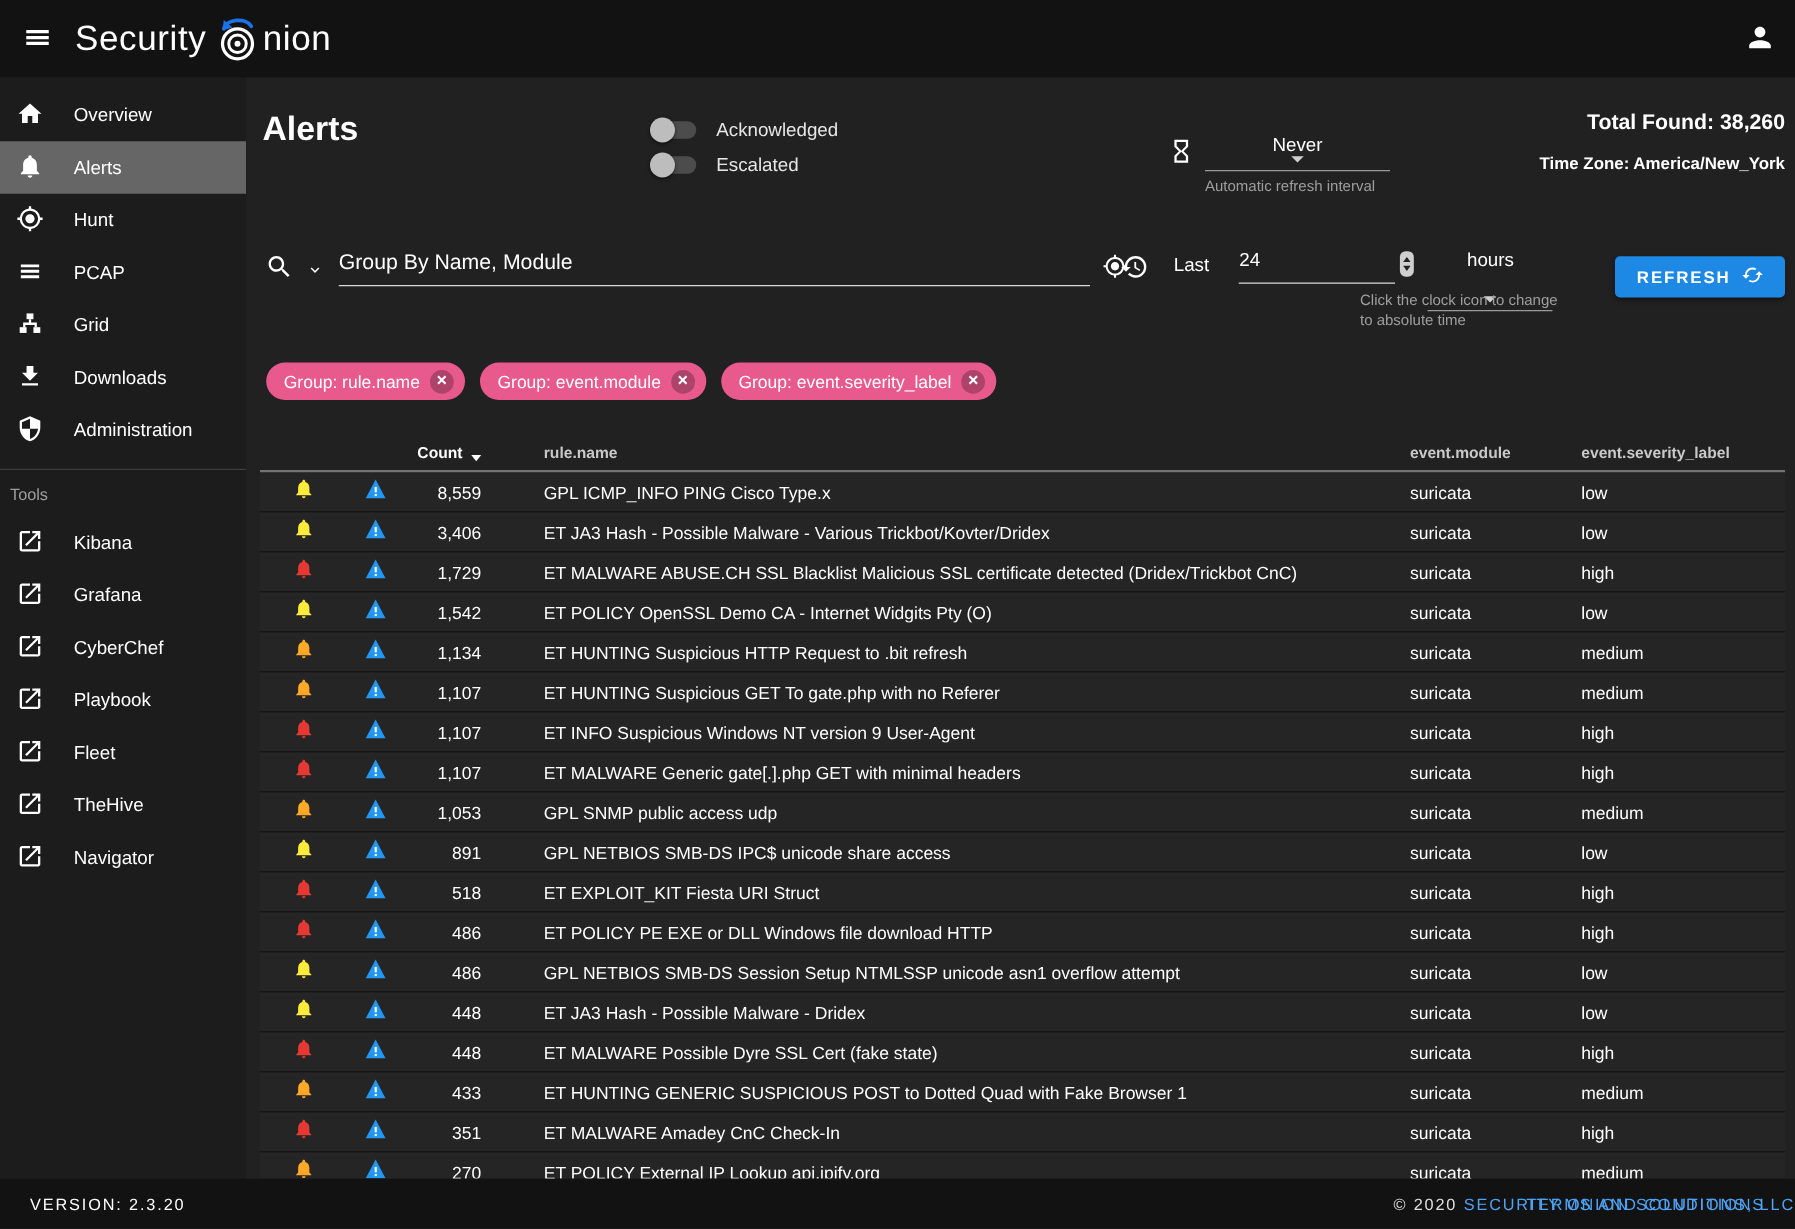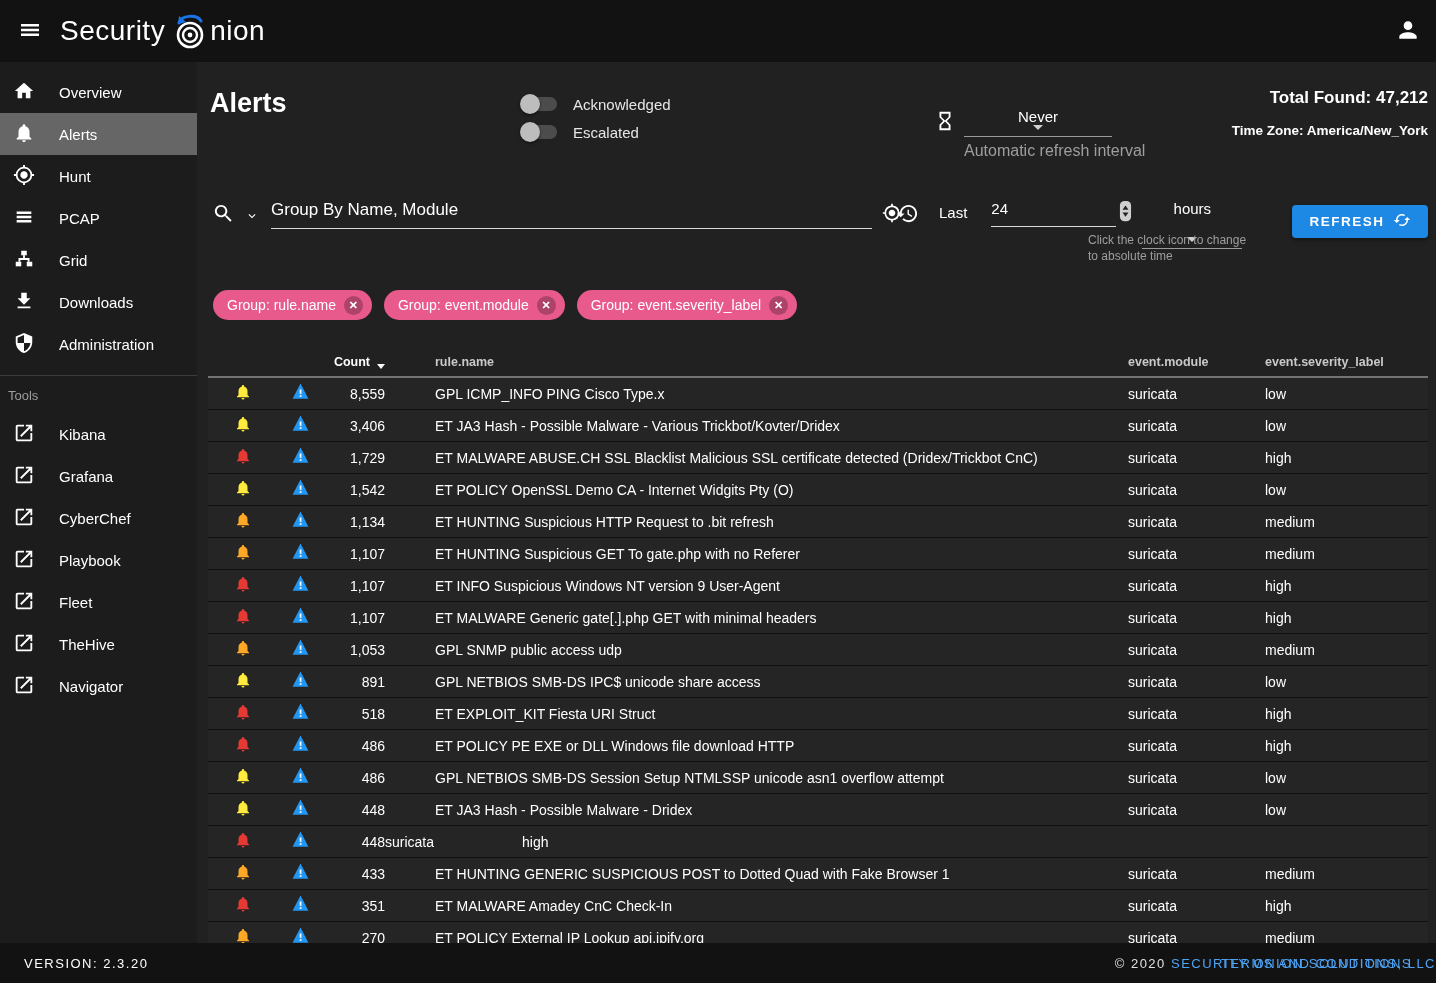--- a/index.html
+++ b/index.html
@@ -44,21 +44,21 @@
   .toggle-label { font-size:15px; color:#e6e6e6; }
 
   .interval-group { position:absolute; left:737px; top:46px; display:flex; }
   .interval-group .hg { width:22px; height:22px; margin:2px 8px 0 0; }
   .interval-group .hg svg { width:22px; height:22px; fill:#fff; }
   .select-box { width:148px; border-bottom:1px solid #9a9a9a; display:flex; align-items:center;
     padding-bottom:6px; cursor:pointer;flex-direction:column; }
   .select-box .sel-text { font-size:15px; color:#fff; flex:1; }
   .caret { width:0; height:0; border-left:5px solid transparent; border-right:5px solid transparent;
     border-top:5px solid #cfcfcf; }
-  .hint { font-size:16px; color:#9e9e9e; margin-top:5px; }
+  .hint { font-size:12px; color:#9e9e9e; margin-top:5px; }
 
   .right-info { position:absolute; right:8px; top:26px; text-align:right; }
   .total-found { font-size:17px; font-weight:700; }
   .timezone { font-size:13.5px; font-weight:700; margin-top:15px; }
 
   .search-row { position:absolute; left:15px; top:138px; display:flex; align-items:flex-start; width:690px; }
   .search-row .mag { width:23px; height:23px; margin-top:2px; }
   .search-row .mag svg { width:23px; height:23px; fill:#fff; }
   .search-row .chev { margin:9px 4px 0 10px; cursor:pointer; }
   .search-input-wrap { flex:1; border-bottom:1px solid #d9d9d9; margin-left:8px; padding-bottom:8px; }
@@ -302,21 +302,21 @@
         <div>
           <div class="select-box">
             <span class="sel-text">Never</span>
             <span class="caret"></span>
           </div>
           <div class="hint">Automatic refresh interval</div>
         </div>
       </div>
 
       <div class="right-info">
-        <div class="total-found">Total Found: 47,212</div>
+        <div class="total-found">Total Found: 38,260</div>
         <div class="timezone">Time Zone: America/New_York</div>
       </div>
 
       <div class="search-row">
         <span class="mag">
           <svg viewBox="0 0 24 24">
               <path d="M15.5 14h-.79l-.28-.27C15.41 12.59 16 11.11 16 9.5 16 5.91 13.09 3 9.5 3S3 5.91 3 9.5 5.91 16 9.5 16c1.61 0 3.09-.59 4.23-1.57l.27.28v.79l5 4.99L20.49 19l-4.99-5zm-6 0C7.01 14 5 11.99 5 9.5S7.01 5 9.5 5 14 7.01 14 9.5 11.99 14 9.5 14z"></path>
             </svg>
         </span>
         <span class="chev">
@@ -651,20 +651,21 @@
                   </svg></span>
               </div>
               <div class="c-tri">
                 <span class="tri-icon"><svg viewBox="0 0 24 24">
                     <path fill="#2196F3" d="M2 21h20L12 2z"></path>
                     <rect x="11" y="9.5" width="2.2" height="5.5" fill="#fff"></rect>
                     <rect x="11" y="16.6" width="2.2" height="2.2" fill="#fff"></rect>
                   </svg></span>
               </div>
               <div class="c-count">448</div>
+              <div class="c-rule">ET MALWARE Possible Dyre SSL Cert (fake state)</div>
               <div class="c-mod">suricata</div>
               <div class="c-sev">high</div>
             </div>
             <div class="t-row">
               <div class="c-bell">
                 <span class="bell-icon"><svg viewBox="0 0 24 24" fill="#FFA726">
                     <path d="M12 22c1.1 0 2-.9 2-2h-4c0 1.1.9 2 2 2zm6-6v-5c0-3.07-1.63-5.64-4.5-6.32V4c0-.83-.67-1.5-1.5-1.5s-1.5.67-1.5 1.5v.68C7.64 5.36 6 7.92 6 11v5l-2 2v1h16v-1l-2-2z"></path>
                   </svg></span>
               </div>
               <div class="c-tri">

